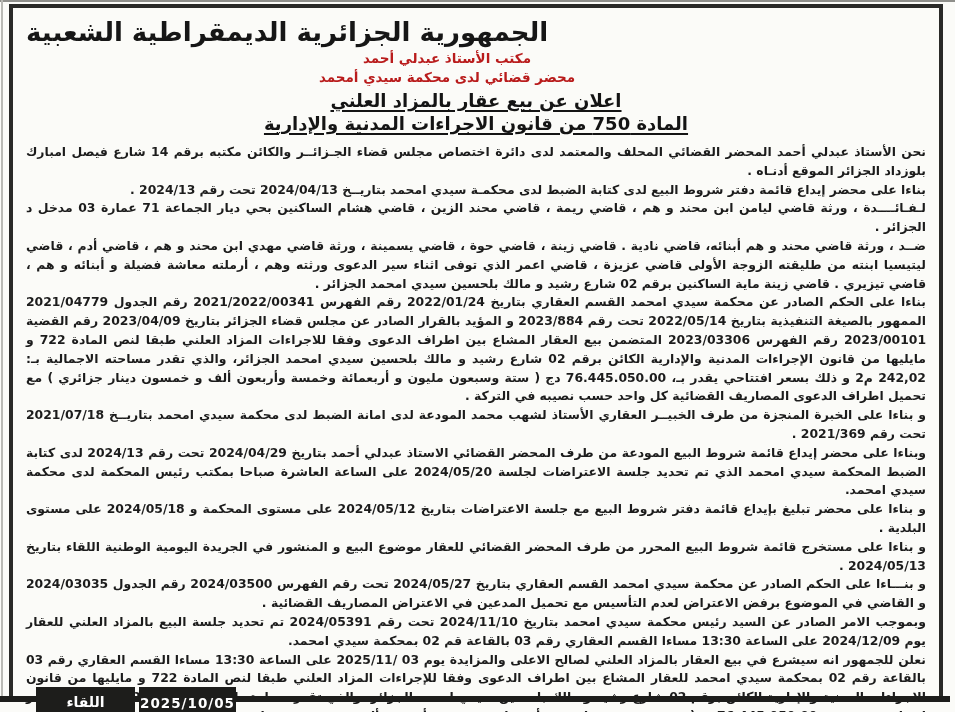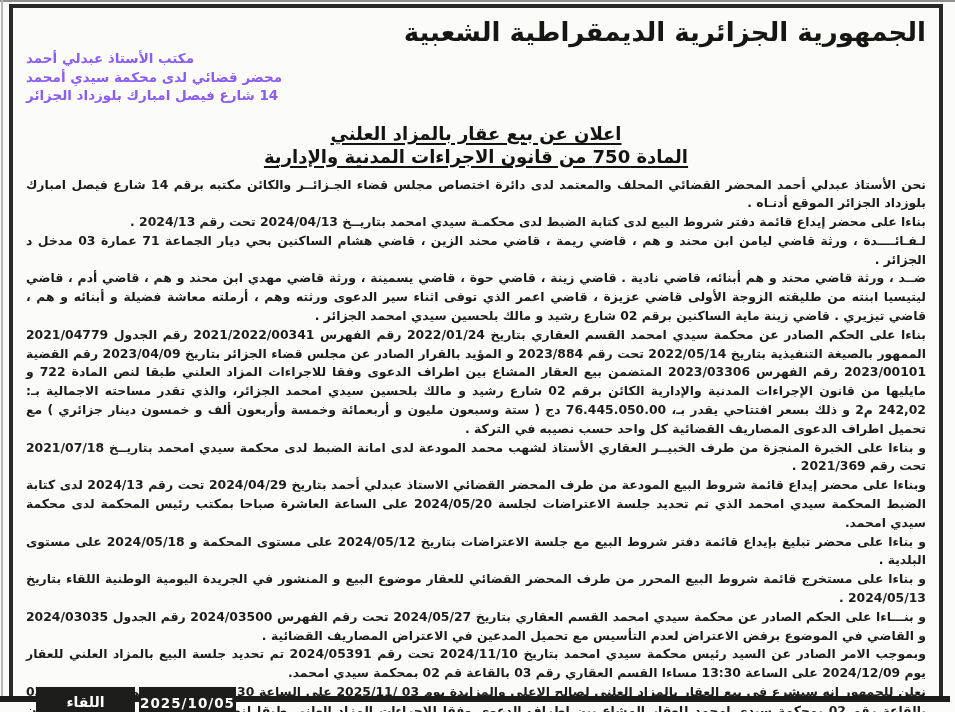--- a/index.html
+++ b/index.html
@@ -9,29 +9,29 @@
     font-family:"DejaVu Sans", sans-serif;color:#1b1b1b;
   }
   .top-rule{position:absolute;top:0;left:0;right:0;height:2px;background:#8f8f8b;}
   .left-rule{position:absolute;top:0;left:1px;width:2px;height:700px;background:#b9b9b4;}
   .frame{
     position:absolute;top:4px;left:9px;width:934px;height:694px;box-sizing:border-box;
     border-top:4px solid #2a2a28;border-left:4px solid #2a2a28;border-right:4px solid #2a2a28;
     padding:4px 13px 0 13px;
   }
   .republic-title{
-    margin:4px 0 0 0;text-align:right;font-size:26px;line-height:32px;
+    margin:4px 0 0 0;text-align:left;font-size:26px;line-height:32px;
     font-weight:bold;color:#161616;
   }
   .office-block{
-    margin:1px 58px 0 0;text-align:left;font-size:13.5px;line-height:18.5px;
-    font-weight:bold;color:#8b5cf6;
+    margin:1px 58px 0 0;text-align:center;font-size:13.5px;line-height:18.5px;
+    font-weight:bold;color:#b91c1c;
   }
   .ann-title{
-    text-align:center;font-weight:bold;color:#141414;margin-top:17px;
+    text-align:center;font-weight:bold;color:#141414;margin-top:3px;
   }
   .ann-line{
     font-size:18px;line-height:23px;
     text-decoration:underline;text-underline-offset:3px;text-decoration-thickness:2px;
   }
   .doc-body{
     margin-top:8px;font-size:12.4px;line-height:18.8px;font-weight:bold;
     text-align:justify;text-justify:inter-word;color:#1c1c1c;
   }
   .doc-body p{margin:0;}
@@ -50,21 +50,20 @@
 <div class="page">
   <div class="top-rule"></div>
   <div class="left-rule"></div>
 
   <div class="frame">
     <h1 class="republic-title">الجمهورية الجزائرية الديمقراطية الشعبية</h1>
 
     <div class="office-block">
       <div>مكتب الأستاذ عبدلي أحمد</div>
       <div>محضر قضائي لدى محكمة سيدي أمحمد</div>
-      <div>14 شارع فيصل امبارك بلوزداد الجزائر</div>
     </div>
 
     <div class="ann-title">
       <div class="ann-line">اعلان عن بيع عقار بالمزاد العلني</div>
       <div class="ann-line">المادة 750 من قانون الاجراءات المدنية والإدارية</div>
     </div>
 
     <div class="doc-body">
       <p>نحن الأستاذ عبدلي أحمد المحضر القضائي المحلف والمعتمد لدى دائرة اختصاص مجلس قضاء الجـزائــر والكائن مكتبه برقم 14 شارع فيصل امبارك بلوزداد الجزائر الموقع أدنـاه .</p>
       <p>بناءا على محضر إيداع قائمة دفتر شروط البيع لدى كتابة الضبط لدى محكمـة سيدي امحمد بتاريــخ 2024/04/13 تحت رقم 2024/13 .</p>

